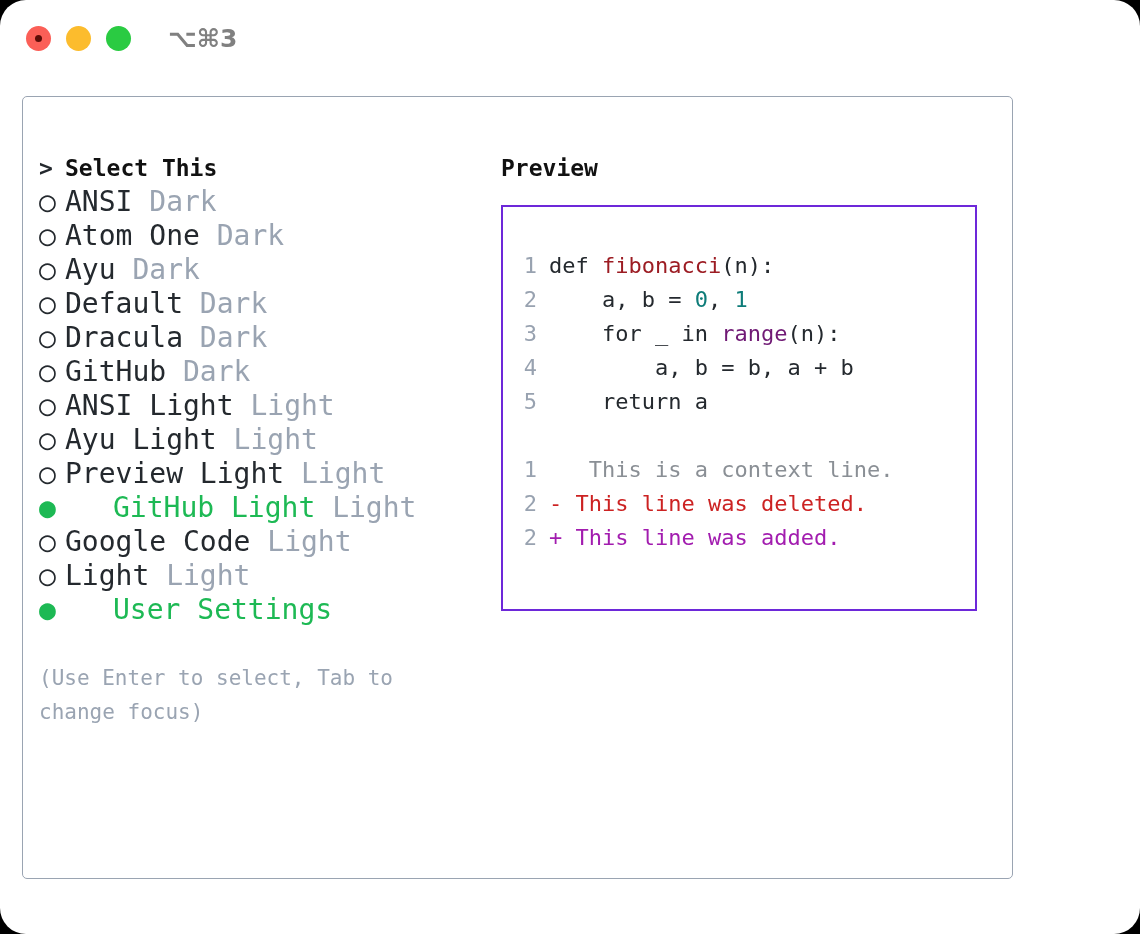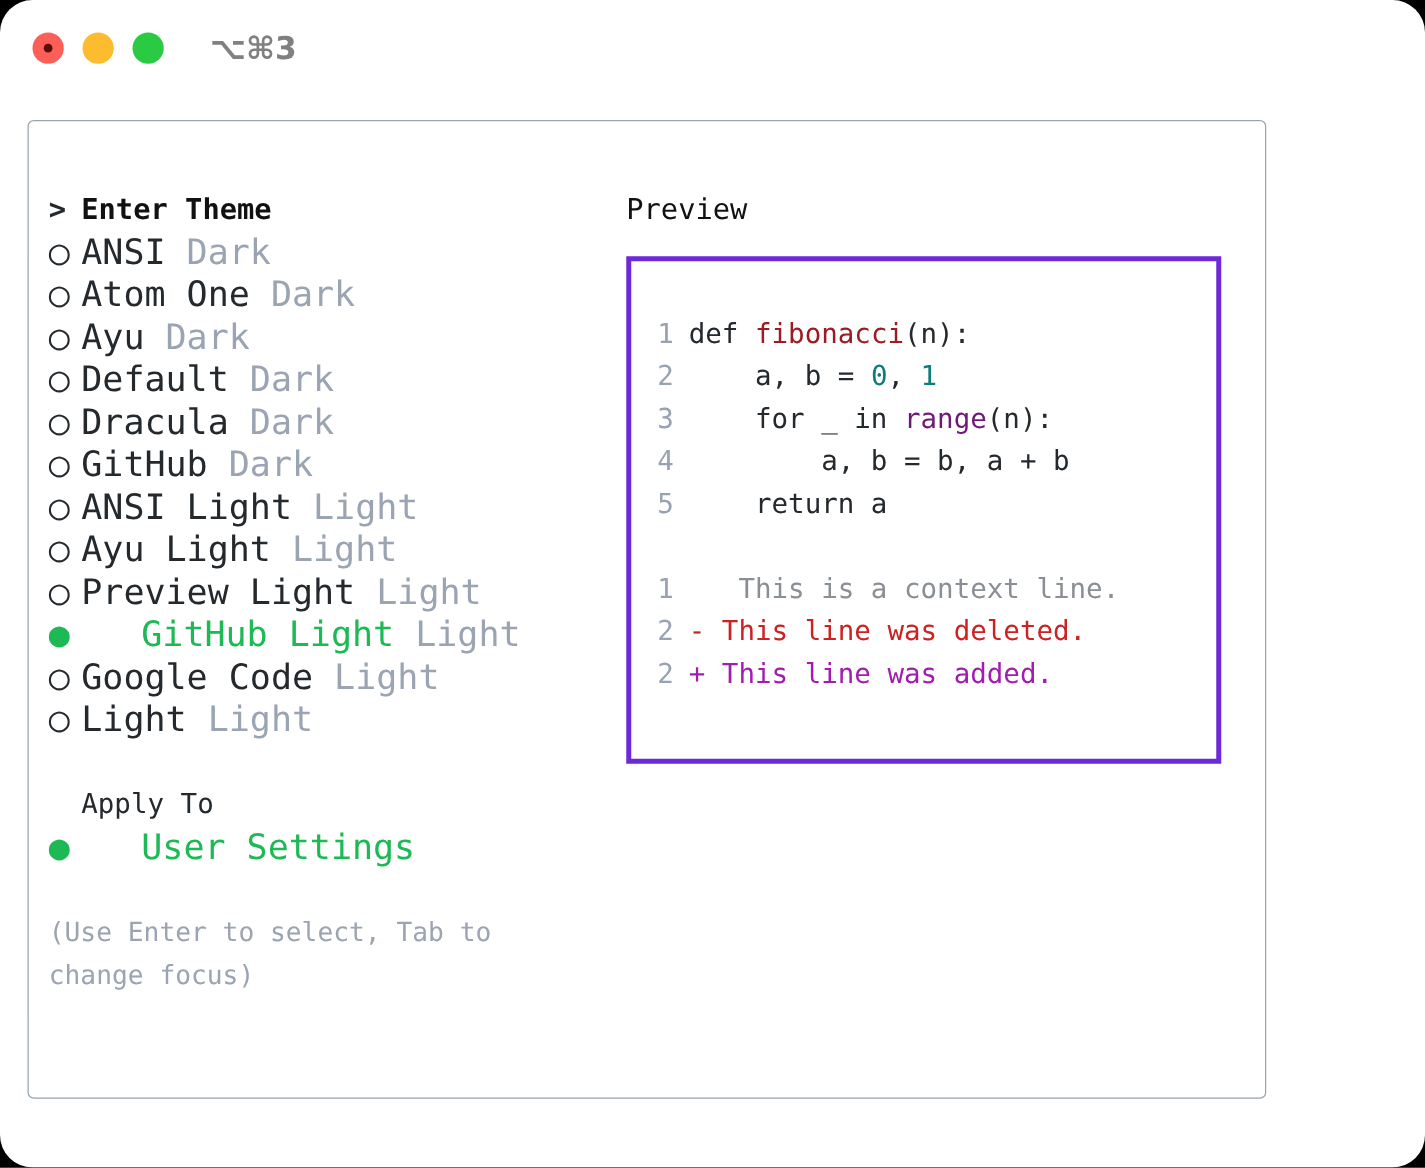--- a/index.html
+++ b/index.html
@@ -123,29 +123,29 @@
 
   
   #right-col {
     position: absolute;
     left: 478px;
     top: 54px;
     width: 490px;
   }
   #preview-title {
     font-size: 23px;
-    font-weight: normal;
+    font-weight: bold;
     color: #111111;
     line-height: 34px;
   }
   #preview-panel {
     margin-top: 20px;
     width: 476px;
     height: 406px;
-    border: 4px solid #6d28d9;
+    border: 2px solid #6d28d9;
     box-sizing: border-box;
     background: #ffffff;
     position: relative;
   }
   #code {
     position: absolute;
     left: 10px;
     top: 42px;
     font-size: 22px;
     line-height: 34px;
@@ -178,38 +178,37 @@
     <div class="dot-red-center"></div>
     <div class="dot dot-yellow"></div>
     <div class="dot dot-green"></div>
     <div id="shortcut">⌥⌘3</div>
   </div>
 
   <div id="window">
 
     <div id="left-col">
       <div class="row header-row">
-        <span class="marker">&gt;</span><span>Enter Theme</span>
+        <span class="marker">&gt;</span><span>Select This</span>
       </div>
       <div id="theme-list">
           <div class="row"><span class="marker">○</span><span class="label">ANSI</span><span class="variant"> Dark</span></div>
           <div class="row"><span class="marker">○</span><span class="label">Atom One</span><span class="variant"> Dark</span></div>
           <div class="row"><span class="marker">○</span><span class="label">Ayu</span><span class="variant"> Dark</span></div>
           <div class="row"><span class="marker">○</span><span class="label">Default</span><span class="variant"> Dark</span></div>
           <div class="row"><span class="marker">○</span><span class="label">Dracula</span><span class="variant"> Dark</span></div>
           <div class="row"><span class="marker">○</span><span class="label">GitHub</span><span class="variant"> Dark</span></div>
           <div class="row"><span class="marker">○</span><span class="label">ANSI Light</span><span class="variant"> Light</span></div>
           <div class="row"><span class="marker">○</span><span class="label">Ayu Light</span><span class="variant"> Light</span></div>
           <div class="row"><span class="marker">○</span><span class="label">Preview Light</span><span class="variant"> Light</span></div>
           <div class="row selected"><span class="marker">●</span><span class="label">GitHub Light</span><span class="variant"> Light</span></div>
           <div class="row"><span class="marker">○</span><span class="label">Google Code</span><span class="variant"> Light</span></div>
           <div class="row"><span class="marker">○</span><span class="label">Light</span><span class="variant"> Light</span></div>
         </div>
 
-      <div id="apply-header">Apply To</div>
       <div id="apply-list">
           <div class="row selected"><span class="marker">●</span><span class="label">User Settings</span></div>
         </div>
 
       <div id="hint">(Use Enter to select, Tab to change focus)</div>
     </div>
 
     <div id="right-col">
       <div id="preview-title">Preview</div>
       <div id="preview-panel">

